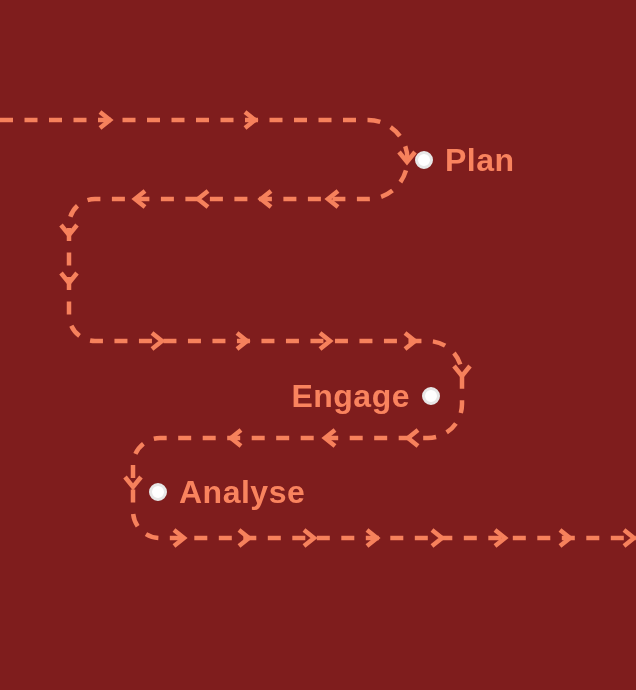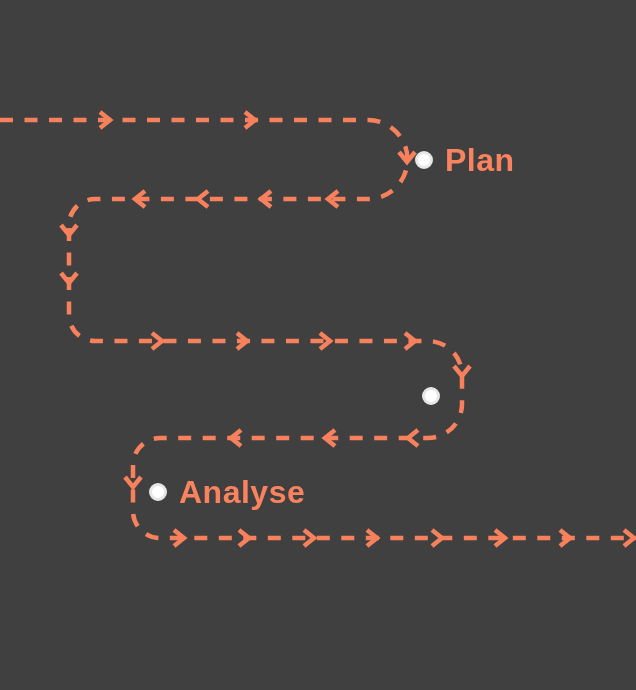--- a/index.html
+++ b/index.html
@@ -1,21 +1,21 @@
 <!DOCTYPE html>
 <html><head>
 <meta charset="utf-8">
 <style>
   * { margin: 0; padding: 0; box-sizing: border-box; }
   html, body { background: #000; }
   .canvas {
     position: relative;
     width: 636px;
     height: 690px;
-    background: #404040;
+    background: #7f1d1d;
     overflow: hidden;
     font-family: "Liberation Sans", sans-serif;
   }
   .path-svg {
     position: absolute;
     inset: 0;
     display: block;
   }
   .milestone {
     position: absolute;
@@ -106,20 +106,21 @@
     </g>
   </svg>
 
   <div class="milestone" style="left:415px; top:160px;">
     <span class="dot"></span>
     <span class="label">Plan</span>
   </div>
 
 
   <div class="milestone" style="right:196px; top:396px;">
+    <span class="label">Engage</span>
     <span class="dot"></span>
   </div>
 
   <div class="milestone" style="left:149px; top:492px;">
     <span class="dot"></span>
     <span class="label">Analyse</span>
   </div>
 
 </div>
 

